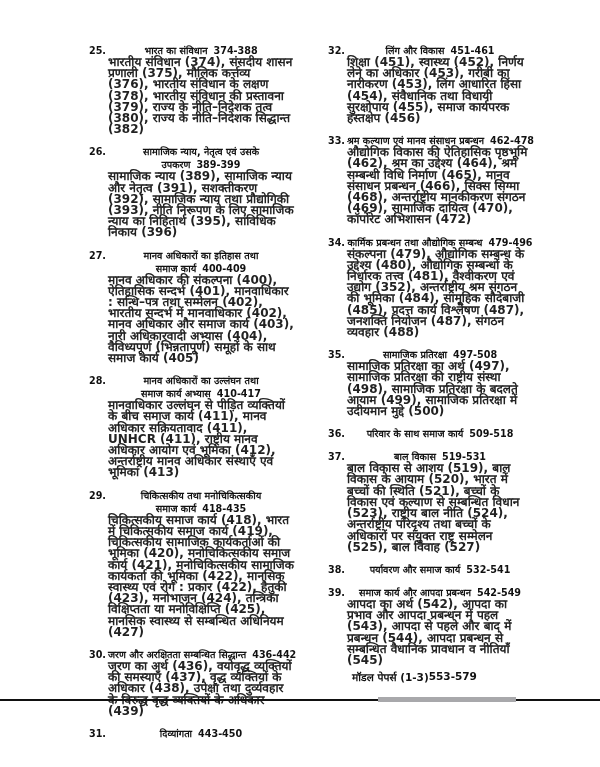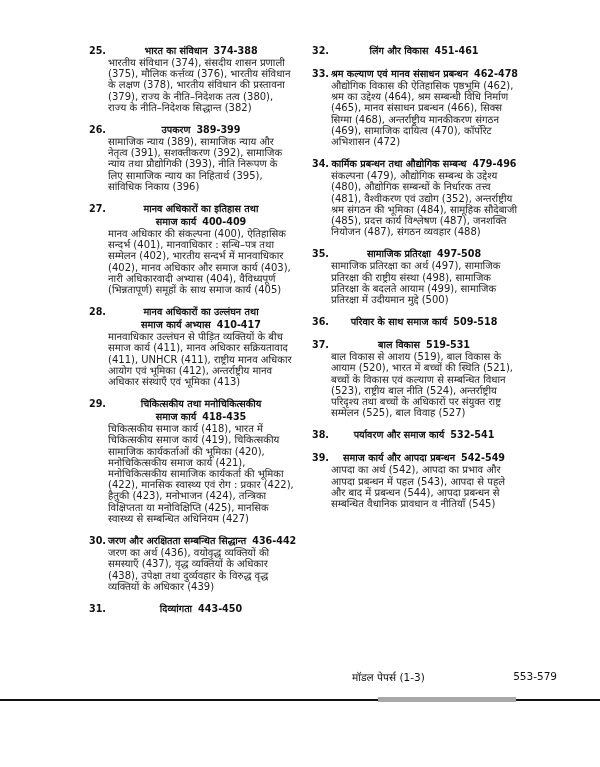--- a/index.html
+++ b/index.html
@@ -1,30 +1,30 @@
 <!DOCTYPE html>
 <html><head>
 <meta charset="utf-8">
 <style>
   html, body { margin: 0; padding: 0; background: #ffffff; }
   body { width: 600px; height: 767px; position: relative; overflow: hidden;
          font-family: "DejaVu Sans", "Liberation Sans", sans-serif; color: #1a1a1a; }
   .col { position: absolute; top: 44px; }
   .col-left { left: 89px; width: 205px; }
-  .col-right { left: 312px; width: 205px; }
+  .col-right { left: 328px; width: 205px; }
   .entry { margin-bottom: 10px; }
   .head { display: flex; font-weight: bold; font-size: 9.6px; line-height: 13px; color: #111; }
   .num { width: 19px; flex: none; }
   .title-wrap { flex: 1; display: flex; flex-direction: column; }
   .title-line { display: flex; justify-content: center; align-items: baseline; }
   .title-line .t { white-space: nowrap; }
   .pages { white-space: nowrap; padding-left: 6px; }
-  .topics { margin-left: 19px; font-size: 10px; line-height: 11.2px; color: #222; }
+  .topics { margin-left: 19px; font-size: 12px; line-height: 11.2px; color: #222; font-weight: bold; }
   .model { position: absolute; left: 312px; top: 670px; width: 205px; display: flex;
-           justify-content: space-between; font-weight: normal; font-size: 10.5px; color: #111; margin-left: 40px; }
+           justify-content: center; font-weight: bold; font-size: 10.5px; color: #111; }
   .rule { position: absolute; left: 0; top: 699px; width: 600px; height: 2px; background: #111; }
   .rule-bar { position: absolute; left: 378px; top: 697px; width: 138px; height: 5px; background: #a8a8ab; }
 </style>
 </head>
 <body>
 
 <div class="col col-left" id="col-left">
     <div class="entry">
       <div class="head">
         <span class="num">25.</span>
@@ -35,20 +35,23 @@
           </div>
         </div>
       </div>
       <div class="topics">भारतीय संविधान (374), संसदीय शासन प्रणाली (375), मौलिक कर्त्तव्य (376), भारतीय संविधान के लक्षण (378), भारतीय संविधान की प्रस्तावना (379), राज्य के नीति–निदेशक तत्व (380), राज्य के नीति–निदेशक सिद्धान्त (382)</div>
     </div>
     <div class="entry">
       <div class="head">
         <span class="num">26.</span>
         <div class="title-wrap">
           <div class="title-line">
+            <span class="t">सामाजिक न्याय, नेतृत्व एवं उसके</span>
+          </div>
+          <div class="title-line">
             <span class="t">उपकरण</span>
             <span class="pages">389-399</span>
           </div>
         </div>
       </div>
       <div class="topics">सामाजिक न्याय (389), सामाजिक न्याय और नेतृत्व (391), सशक्तीकरण (392), सामाजिक न्याय तथा प्रौद्योगिकी (393), नीति निरूपण के लिए सामाजिक न्याय का निहितार्थ (395), सांविधिक निकाय (396)</div>
     </div>
     <div class="entry">
       <div class="head">
         <span class="num">27.</span>
@@ -122,20 +125,21 @@
     <div class="entry">
       <div class="head">
         <span class="num">32.</span>
         <div class="title-wrap">
           <div class="title-line">
             <span class="t">लिंग और विकास</span>
             <span class="pages">451-461</span>
           </div>
         </div>
       </div>
+      <div class="topics">शिक्षा (451), स्वास्थ्य (452), निर्णय लेने का अधिकार (453), गरीबी का नारीकरण (453), लिंग आधारित हिंसा (454), संवैधानिक तथा विधायी सुरक्षोपाय (455), समाज कार्यपरक हस्तक्षेप (456)</div>
     </div>
     <div class="entry">
       <div class="head">
         <span class="num">33.</span>
         <div class="title-wrap">
           <div class="title-line">
             <span class="t">श्रम कल्याण एवं मानव संसाधन प्रबन्धन</span>
             <span class="pages">462-478</span>
           </div>
         </div>

